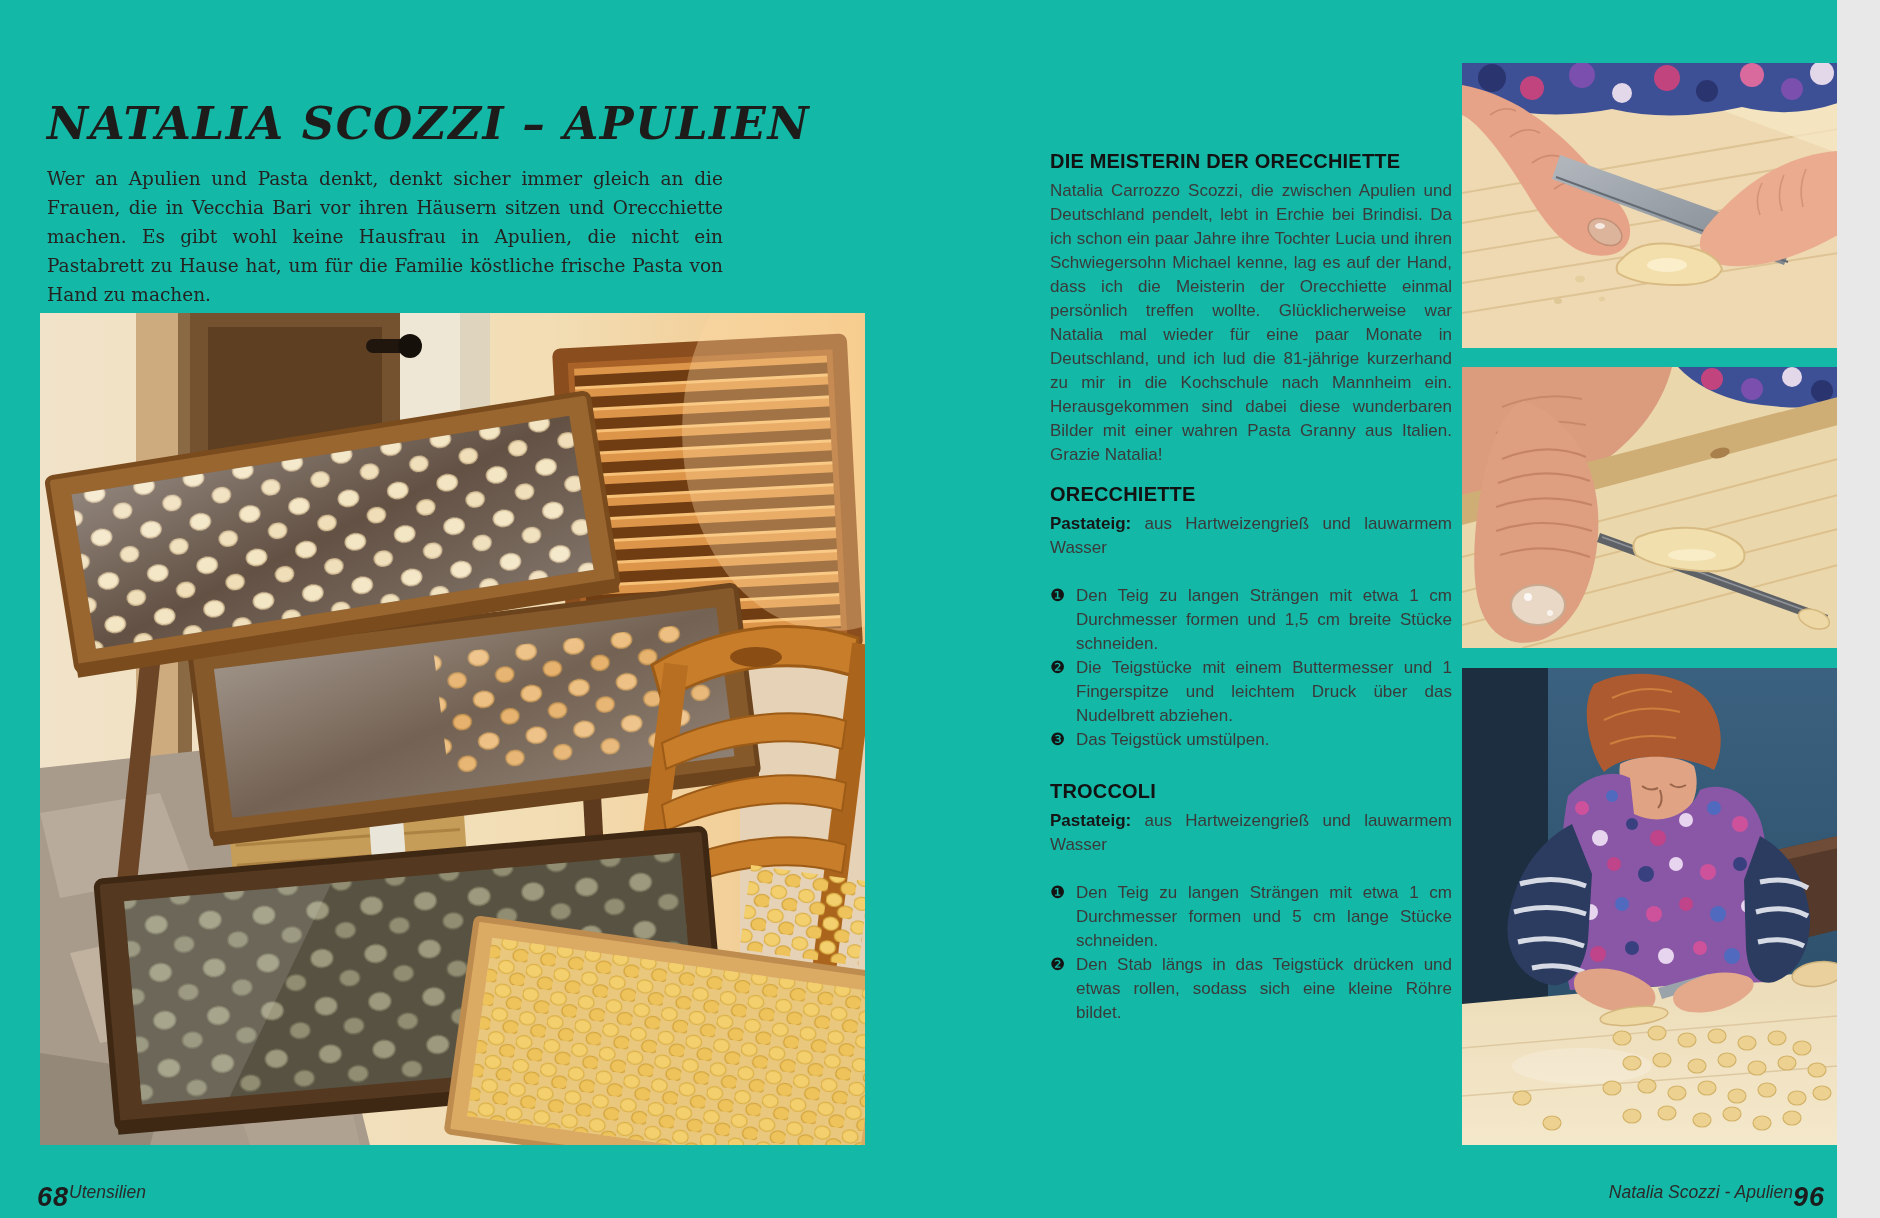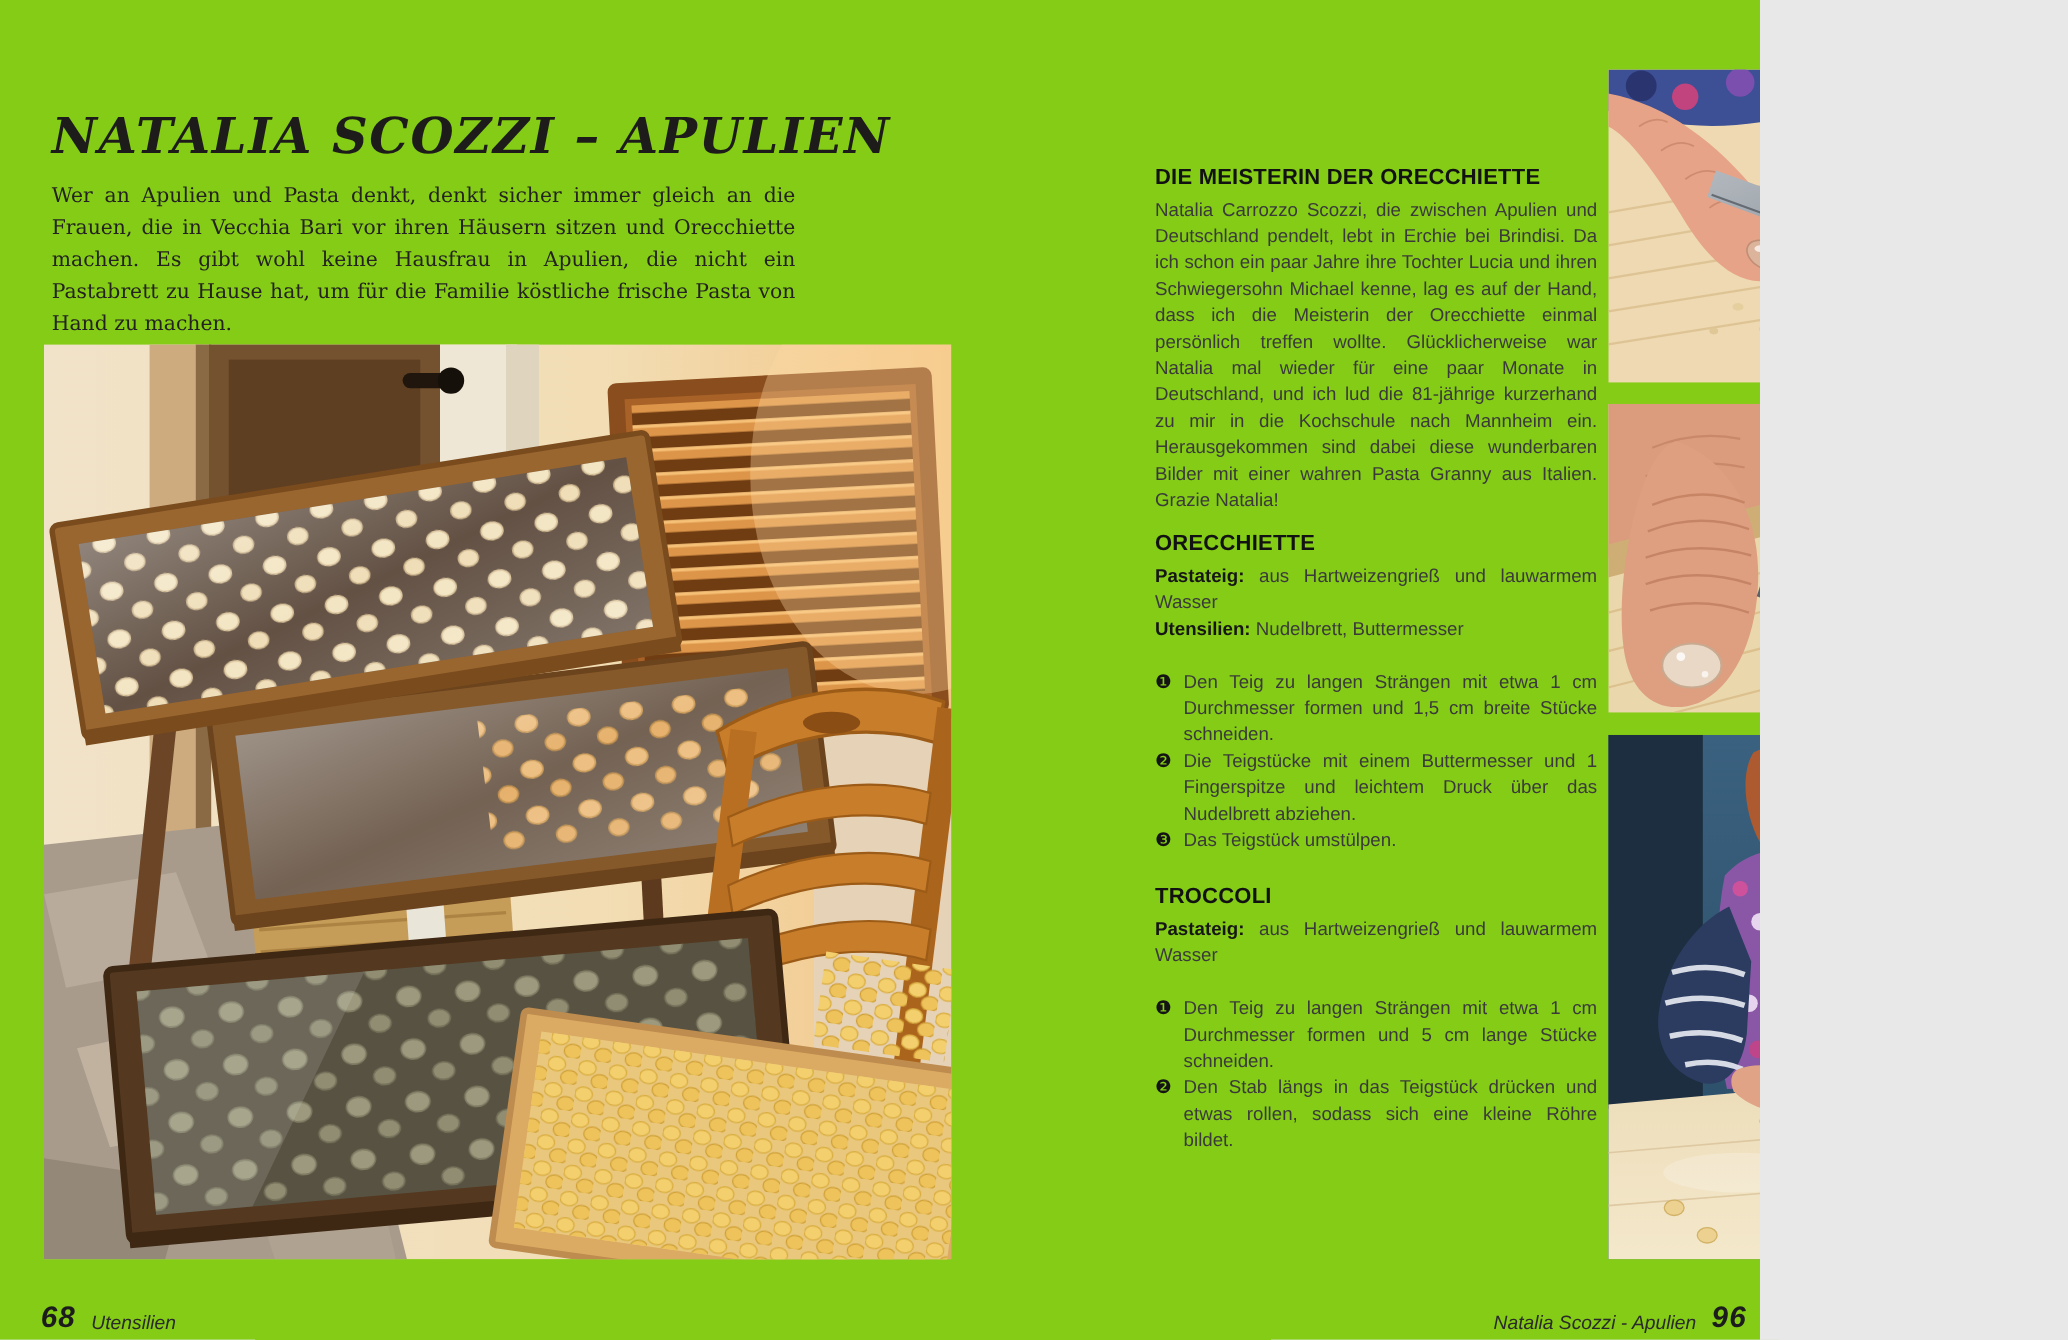--- a/index.html
+++ b/index.html
@@ -1,16 +1,16 @@
 <!DOCTYPE html>
 <html lang="de"><head>
 <meta charset="utf-8">
 <style>
   html,body{margin:0;padding:0;background:#e8e8e8}
-  .canvas{position:relative;width:1600px;height:1218px;background:#84cc16;overflow:hidden;
+  .canvas{position:relative;width:1837px;height:1218px;background:#14b8a6;overflow:hidden;
           font-family:"Liberation Sans",sans-serif}
   
   .title{position:absolute;left:47px;top:70px;width:820px;font-family:"DejaVu Serif",serif;
          font-style:italic;font-weight:700;font-size:45px;line-height:1.05;letter-spacing:1.5px;color:#1d1c1a}
   .intro{position:absolute;left:47px;top:164px;width:676px;font-family:"DejaVu Serif",serif;
          font-size:18.5px;line-height:29px;color:#242321;text-align:justify;margin:0}
   figure{margin:0;position:absolute;overflow:hidden}
   figure svg{display:block;width:100%;height:100%}
   .ph-main{left:40px;top:313px;width:825px;height:832px}
   .ph-1{left:1462px;top:63px;width:376px;height:285px}
@@ -22,21 +22,21 @@
   .col p{margin:0}
   .just{text-align:justify;hyphens:auto}
   .col b{color:#161616}
   .s2{margin-top:16px}
   .s3{margin-top:28px}
   .steps{list-style:none;margin:24px 0 0;padding:0}
   .steps li{display:flex;margin:0}
   .stepnum{width:26px;flex:0 0 26px;color:#141414}
   .steptext{flex:1;text-align:justify;hyphens:auto}
   
-  .folio{position:absolute;top:1182px;display:flex;align-items:flex-end;gap:14px;font-style:italic;color:#1c1c1c}
+  .folio{position:absolute;top:1182px;display:flex;align-items:flex-start;font-style:italic;color:#1c1c1c}
   .folio .num{font-size:27px;font-weight:700;letter-spacing:1px}
   .folio .lbl{font-size:17.5px;color:#2a2a2a}
   .folio-left{left:37px}
   .folio-right{right:12px}
 </style>
 </head>
 <body>
 
 <div class="canvas">
 
@@ -175,21 +175,20 @@
   <div class="col">
 
     <section>
       <h2>DIE MEISTERIN DER ORECCHIETTE</h2>
       <p class="just">Natalia Carrozzo Scozzi, die zwischen Apulien und Deutschland pendelt, lebt in Erchie bei Brindisi. Da ich schon ein paar Jahre ihre Tochter Lucia und ihren Schwiegersohn Michael kenne, lag es auf der Hand, dass ich die Meisterin der Orecchiette einmal persönlich treffen wollte. Glücklicherweise war Natalia mal wieder für eine paar Monate in Deutschland, und ich lud die 81-jährige kurzerhand zu mir in die Kochschule nach Mannheim ein. Herausgekommen sind dabei diese wunderbaren Bilder mit einer wahren Pasta Granny aus Italien. Grazie Natalia!</p>
     </section>
 
     <section class="s2">
       <h2>ORECCHIETTE</h2>
       <p class="just"><b>Pastateig:</b> <span>aus Hartweizengrieß und lauwarmem Wasser</span></p>
-      <p><b>Utensilien:</b> <span>Nudelbrett, Buttermesser</span></p>
       <ol class="steps">
         <li>
             <span class="stepnum">❶</span>
             <span class="steptext">Den Teig zu langen Strängen mit etwa 1 cm Durchmesser formen und 1,5 cm breite Stücke schneiden.</span>
           </li>
         <li>
             <span class="stepnum">❷</span>
             <span class="steptext">Die Teigstücke mit einem Buttermesser und 1 Fingerspitze und leichtem Druck über das Nudelbrett abziehen.</span>
           </li>
         <li>

